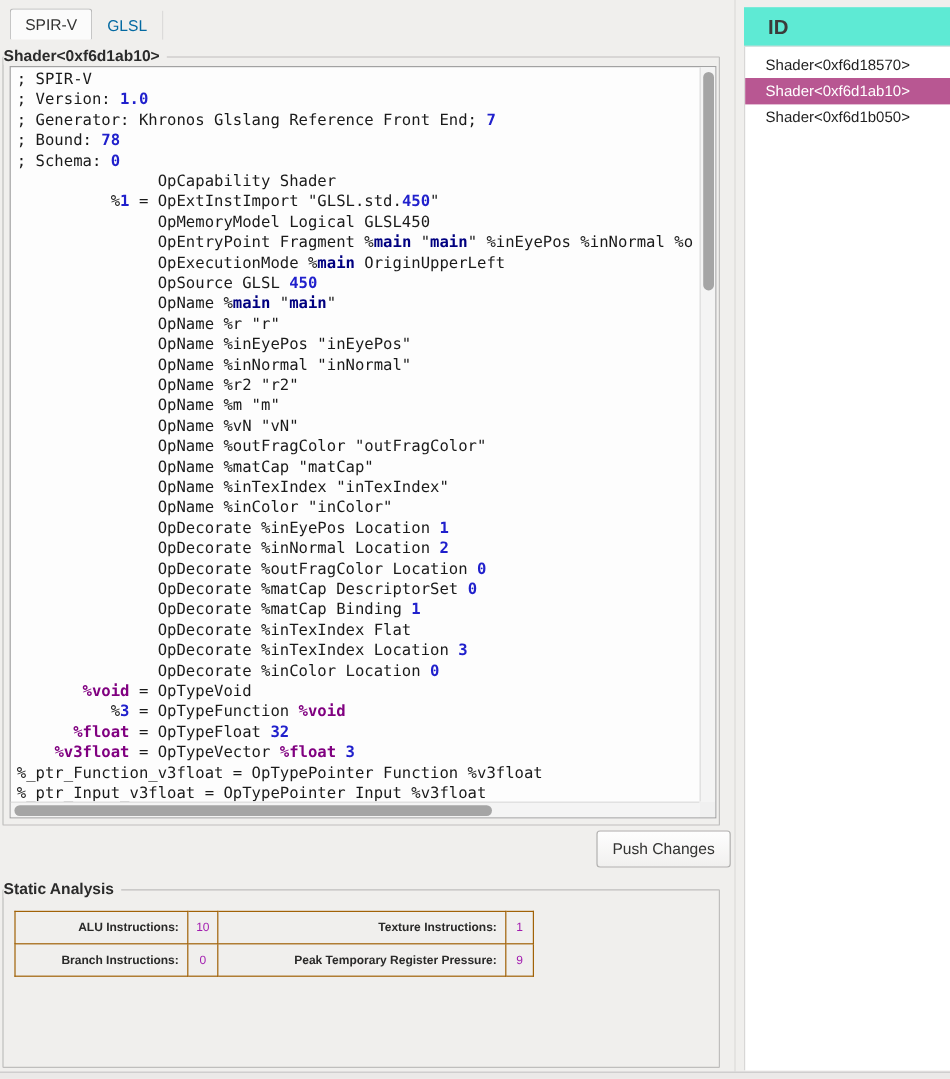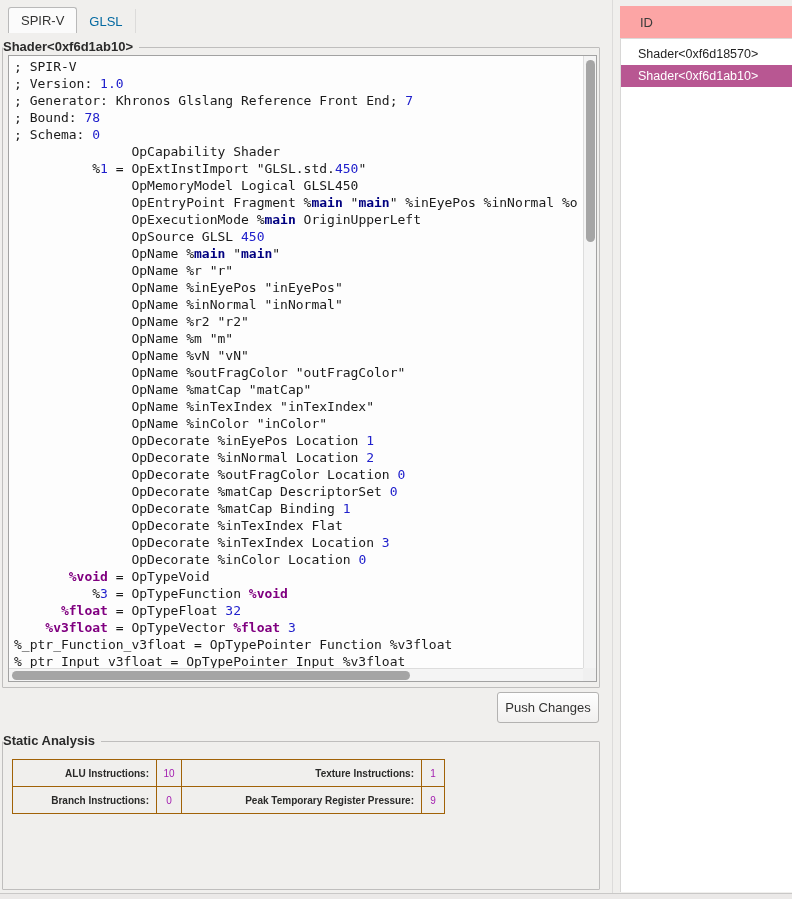--- a/index.html
+++ b/index.html
@@ -78,21 +78,21 @@
     left: 0; top: 0; right: 13px; bottom: 13px;
     overflow: hidden;
     padding: 2px 0 0 5px;
     font-family: "DejaVu Sans Mono", monospace;
     font-size: 13px;
     line-height: 17px;
     color: #1a1a1a;
     white-space: pre;
   }
   .cl { height: 17px; white-space: pre; }
-  .tok-n { color: var(--number); font-weight: normal; text-align: right; }
+  .tok-n { color: var(--number); font-weight: bold; text-align: right; }
   .tok-e { color: var(--entry);  font-weight: bold; }
   .tok-t { color: var(--type);   font-weight: bold; }
 
   .vscroll {
     position: absolute;
     right: 0; top: 0; bottom: 13px;
     width: 13px;
     background: #f4f4f4;
     border-left: 1px solid #dddddd;
     box-sizing: border-box;
@@ -123,21 +123,21 @@
     position: absolute;
     right: 0; bottom: 0;
     width: 13px; height: 13px;
     background: #f0f0f0;
   }
 
   
   .push-btn {
     position: absolute;
     left: 497px; top: 692px;
-    width: 102px; height: 31px;
+    width: 112px; height: 31px;
     background: linear-gradient(#fefefe, #f1f0ef);
     border: 1px solid #b3b2b1;
     border-radius: 3px;
     font-family: "Liberation Sans", "DejaVu Sans", sans-serif;
     font-size: 13px;
     color: #333332;
   }
 
   
   .sa-table {
@@ -184,24 +184,24 @@
   }
 
   
   .id-header {
     position: absolute;
     left: 620px; top: 6px;
     width: 172px; height: 33px;
     line-height: 33px;
     padding-left: 20px;
     box-sizing: border-box;
-    font-weight: normal;
-    font-size: 13px;
+    font-weight: bold;
+    font-size: 17px;
     color: #3b3b3a;
-    background: #fca5a5;
+    background: #5eead4;
     border-bottom: 1px solid #dbdad9;
   }
   .id-list {
     position: absolute;
     left: 620px; top: 39px;
     width: 172px; height: 853px;
     background: #ffffff;
     border-left: 1px solid #d8d7d6;
     box-sizing: border-box;
     padding-top: 4px;
@@ -266,13 +266,14 @@
     </tbody>
 </table>
 
 <div class="splitter"></div>
 <div class="bottom-strip"></div>
 
 <div class="id-header">ID</div>
 <div class="id-list">
     <div class="id-item">Shader&lt;0xf6d18570&gt;</div>
     <div class="id-item selected">Shader&lt;0xf6d1ab10&gt;</div>
+    <div class="id-item">Shader&lt;0xf6d1b050&gt;</div>
   </div>
 
 </body></html>

